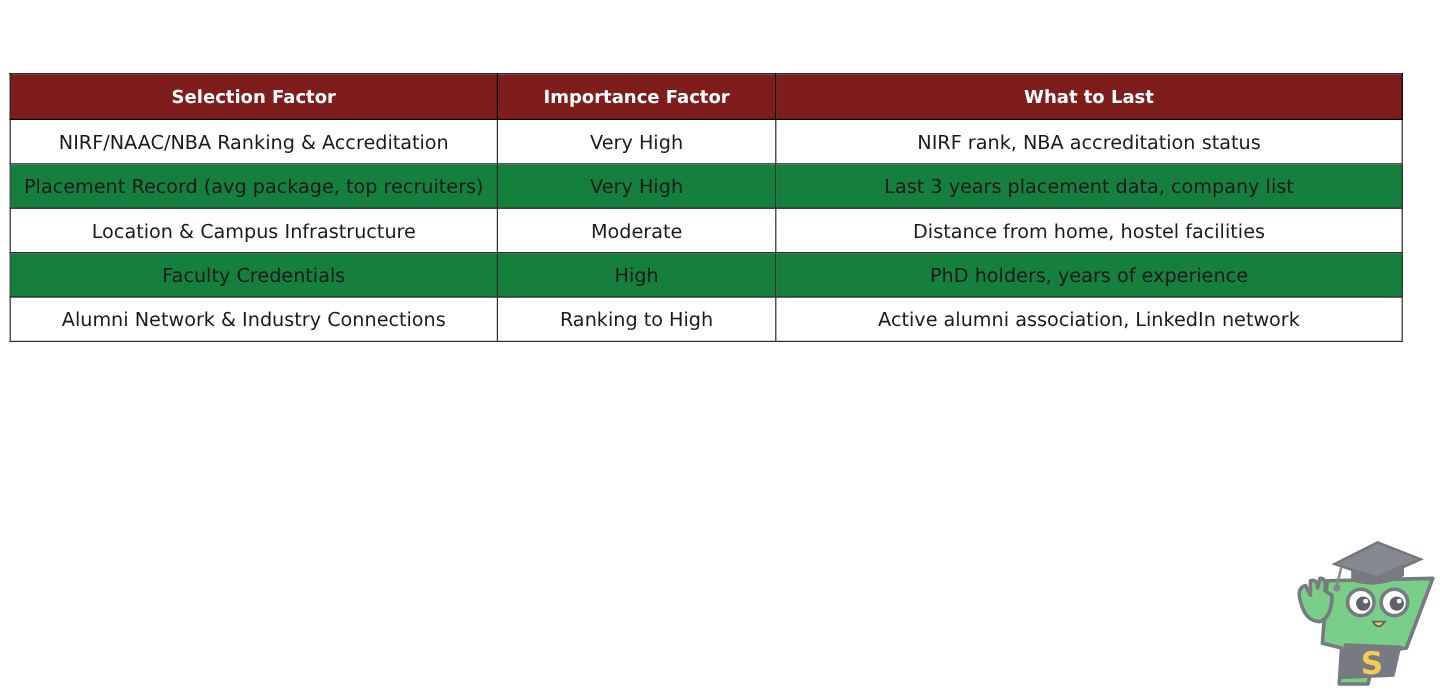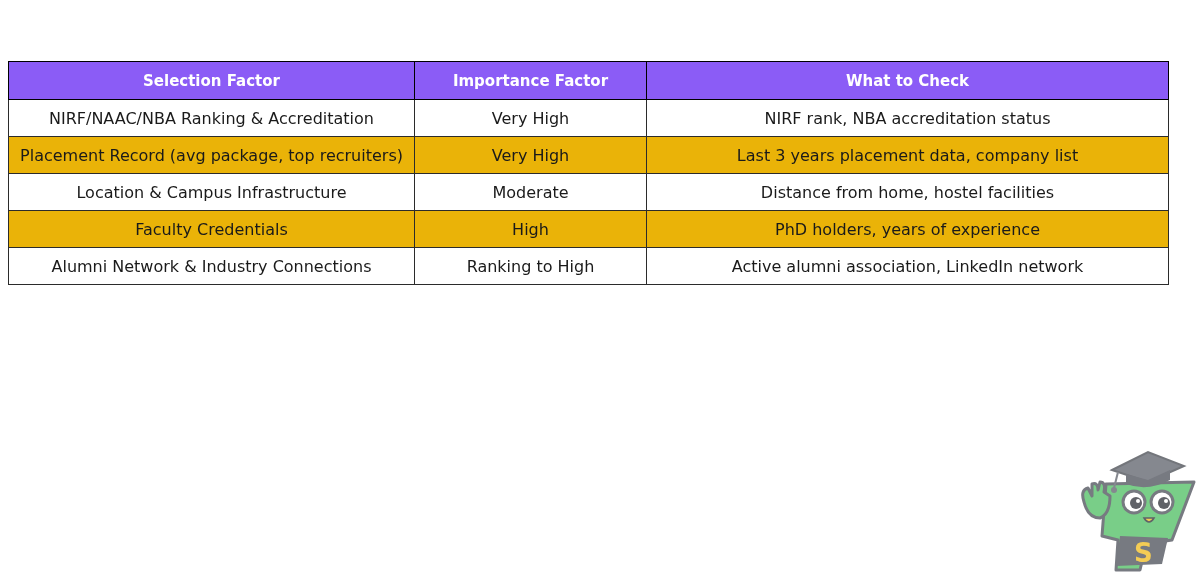--- a/index.html
+++ b/index.html
@@ -1,43 +1,43 @@
 <!DOCTYPE html>
 <html><head>
   <meta charset="utf-8">
   <style>
     html, body { margin: 0; padding: 0; background: #ffffff; }
     body { width: 1200px; height: 582px; position: relative; overflow: hidden;
            font-family: "DejaVu Sans", sans-serif; }
     .table-wrap { position: absolute; left: 8px; top: 61px; width: 1160px; }
     table { border-collapse: collapse; width: 1160px; table-layout: fixed; }
-    th { background: #8b5cf6; color: #ffffff; font-weight: bold; font-size: 15px;
+    th { background: #7f1d1d; color: #ffffff; font-weight: bold; font-size: 15px;
          height: 37px; text-align: center; padding: 0; border: 1px solid #000; }
     td { font-size: 16px; color: #1a1a1a; height: 36px; text-align: center; padding: 0;
          border: 1px solid #2b2b2b; }
-    tr.alt td { background: #eab308; }
+    tr.alt td { background: #15803d; }
     tr.norm td { background: #ffffff; }
     col.c1 { width: 406px; } col.c2 { width: 232px; } col.c3 { width: 522px; }
     .mascot { position: absolute; left: 1076px; top: 444px; width: 124px; height: 132px; opacity: 0.82; }
   </style>
 </head>
 <body>
 
 <div class="table-wrap">
   <table>
     <colgroup>
         <col class="c1">
         <col class="c2">
         <col class="c3">
       </colgroup>
     <thead>
       <tr>
         <th>Selection Factor</th>
         <th>Importance Factor</th>
-        <th>What to Check</th>
+        <th>What to Last</th>
       </tr>
     </thead>
     <tbody>
       <tr class="norm">
         <td>NIRF/NAAC/NBA Ranking &amp; Accreditation</td>
         <td>Very High</td>
         <td>NIRF rank, NBA accreditation status</td>
       </tr>
       <tr class="alt">
         <td>Placement Record (avg package, top recruiters)</td>

